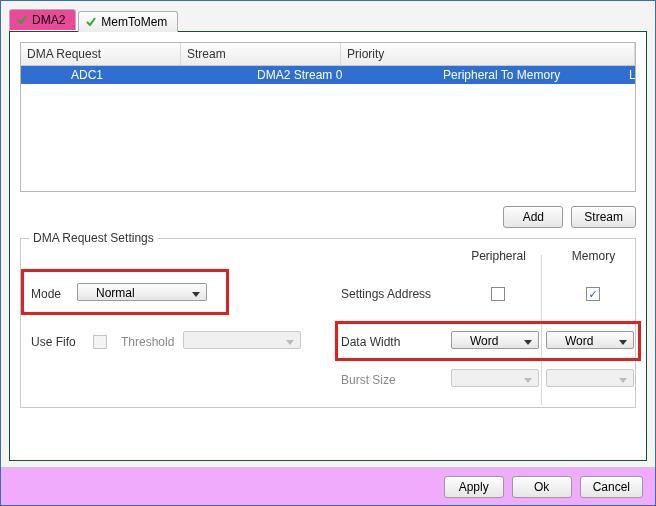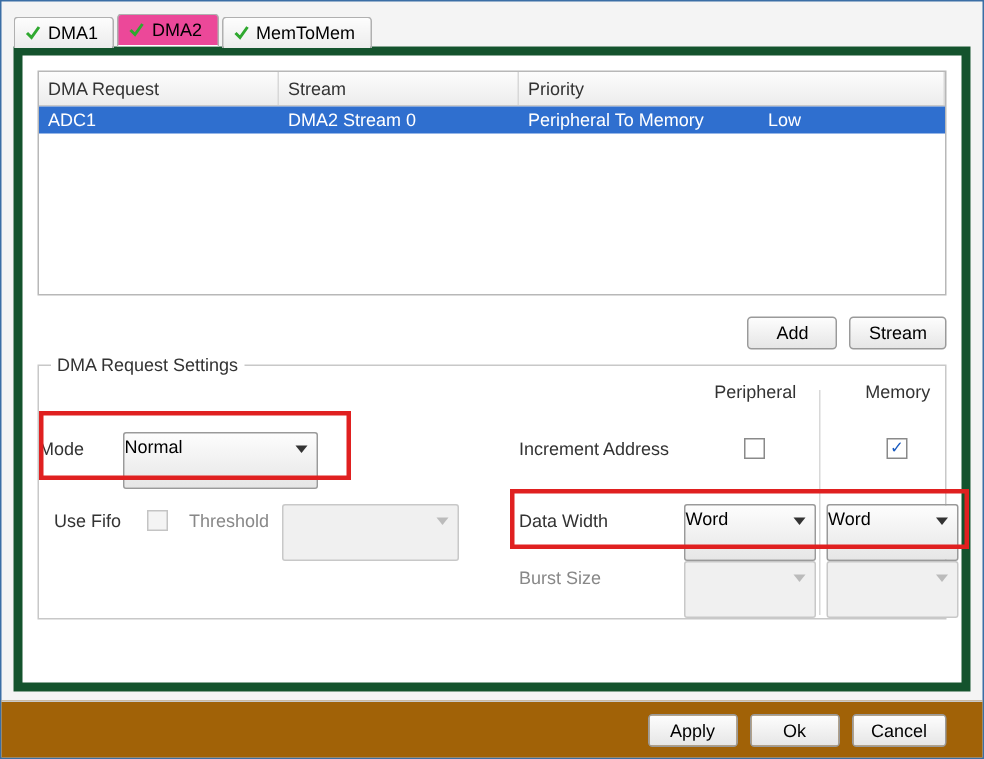--- a/index.html
+++ b/index.html
@@ -73,21 +73,21 @@
     background:#ec4899;
     border-bottom:1px solid #fff;
     top:0;
     z-index:3;
   }
   .check-icon {
     width:12px;height:12px;display:inline-flex;align-items:center;justify-content:center;
   }
 
   .tabpanel {
-    border:6px solid #14532d;
+    border:1px solid #14532d;
     background:#fff;
     flex:1;
     padding:10px 10px 10px 10px;
     display:flex;
     flex-direction:column;
     position:relative;
     z-index:1;
   }
 
   
@@ -110,21 +110,21 @@
     font-weight:normal;
   }
   .grid-body { flex:1; }
   .grid-row {
     display:flex;
     background:#2f6fcf;
     color:#fff;
   }
   .grid-row .col {
     padding:2px 6px;
-    overflow:hidden;white-space:nowrap;
+    overflow:hidden;white-space:nowrap;margin-left:44px;
   }
   .col.c0{width:160px;}
   .col.c1{width:160px;}
   .col.c2{width:160px;}
   .col.c3{flex:1;}
 
   .btn-row {
     display:flex;justify-content:flex-end;gap:8px;margin-top:14px;
   }
   .btn {
@@ -147,24 +147,24 @@
   .groupbox .legend {
     position:absolute;
     top:-8px;left:8px;
     background:#fff;
     padding:0 4px;
     color:#333;
   }
   .hdr { text-align:center; color:#333;}
   .center{display:flex;justify-content:center;}
   .select {
-    height:38px;
+    height:18px;
     border:1px solid #9a9a9a;
     background:linear-gradient(to bottom,#fdfdfd,#e6e6e6);
-    padding:2px 18px 2px 0;
+    padding:2px 18px 2px 18px;
     position:relative;
     border-radius:2px;
   }
   .select::after{
     content:"";
     position:absolute;right:6px;top:8px;
     border-left:4px solid transparent;
     border-right:4px solid transparent;
     border-top:5px solid #333;
   }
@@ -185,50 +185,42 @@
   .highlight-red {
     border:3px solid #e02020;
     position:absolute;
     pointer-events:none;
     z-index:50;
   }
 
   .footer {
     height:38px;
     border-top:1px solid #c8c8c8;
-    background:#a16207;
+    background:#f0abfc;
     display:flex;
     justify-content:flex-end;
     align-items:center;
     gap:8px;
-    padding:0 24px;
+    padding:0 12px;
   }
 
   .vline {
     width:1px;background:#d8d8d8;height:100%;
     position:absolute;
   }
 </style>
 </head>
 <body>
 
 <div class="window">
 
 
   <div class="content">
 
     <div class="tabstrip">
-      <div class="tab">
-        <span class="check-icon">
-            <svg width="12" height="12" viewBox="0 0 12 12">
-              <path d="M2 6 L5 9 L10 2" stroke="#2fa82f" stroke-width="2" fill="none"></path>
-            </svg>
-          </span>
-        <span>DMA1</span>
-      </div>
       <div class="tab active">
         <span class="check-icon">
             <svg width="12" height="12" viewBox="0 0 12 12">
               <path d="M2 6 L5 9 L10 2" stroke="#2fa82f" stroke-width="2" fill="none"></path>
             </svg>
           </span>
         <span>DMA2</span>
       </div>
       <div class="tab">
         <span class="check-icon">
@@ -264,23 +256,23 @@
       </div>
 
       <div class="groupbox" style="height:170px;">
         <div class="legend">DMA Request Settings</div>
 
         <div class="vline" style="left:520px;top:16px;height:150px;"></div>
 
         <div style="position:absolute;left:430px;top:10px;width:95px;" class="hdr">Peripheral</div>
         <div style="position:absolute;left:525px;top:10px;width:95px;" class="hdr">Memory</div>
 
-        <div style="position:absolute;left:0;top:48px;" class="label">Mode</div>
+        <div style="position:absolute;left:10px;top:48px;" class="label">Mode</div>
         <div style="position:absolute;left:56px;top:44px;width:130px;" class="select"><span>Normal</span></div>
-        <div style="position:absolute;left:320px;top:48px;" class="label">Increment Address</div>
+        <div style="position:absolute;left:320px;top:48px;" class="label">Settings Address</div>
         <div style="position:absolute;left:470px;top:48px;" class="center">
             <span class="cbox"></span>
           </div>
         <div style="position:absolute;left:565px;top:48px;" class="center">
             <span class="cbox checked"></span>
           </div>
 
         <div class="highlight-red" style="left:0px;top:30px;width:208px;height:46px;"></div>
 
         <div style="position:absolute;left:10px;top:96px;" class="label">Use Fifo</div>

